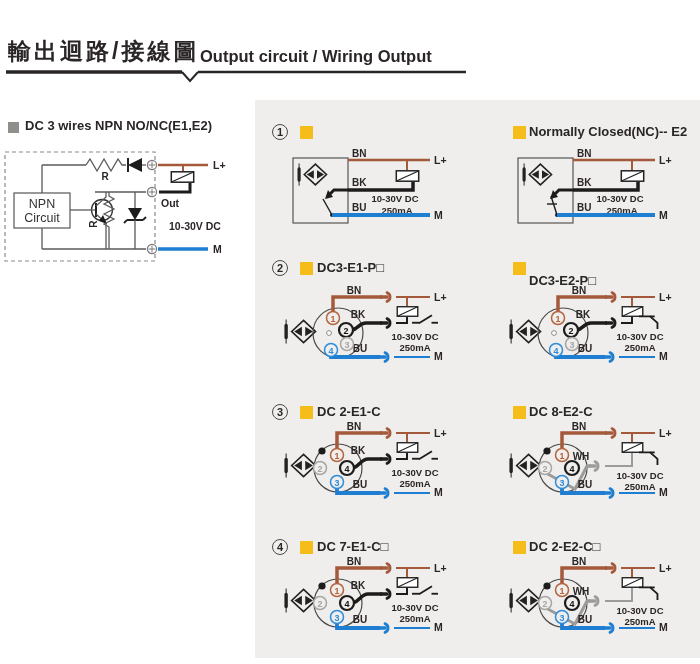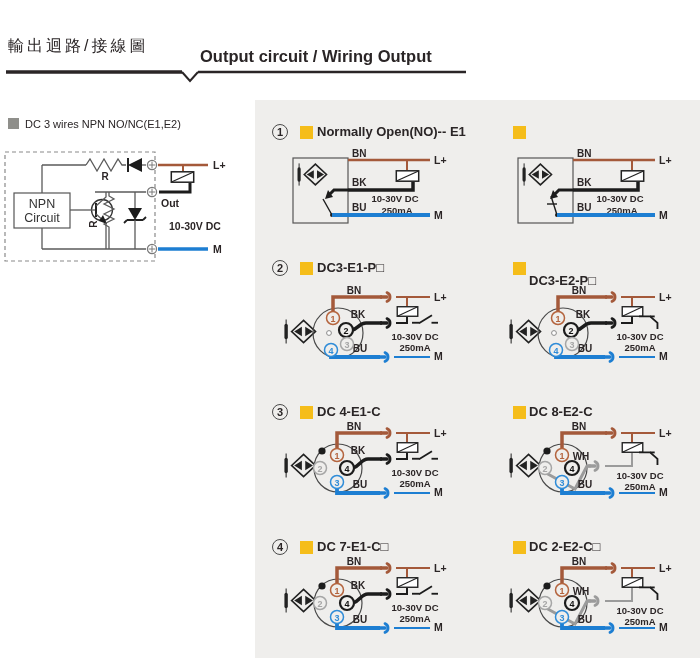--- a/index.html
+++ b/index.html
@@ -2,24 +2,24 @@
 <html><head>
 <meta charset="utf-8">
 <style>
   html,body{margin:0;padding:0;}
   body{
     width:700px;height:664px;position:relative;background:#ffffff;
     font-family:"Liberation Sans",sans-serif;color:#2b2526;overflow:hidden;
   }
   .abs{position:absolute;}
   
-  .title-zh{font-size:16px;font-weight:normal;letter-spacing:3px;color:#2a2526;}
+  .title-zh{font-size:23px;font-weight:bold;letter-spacing:3px;color:#2a2526;}
   .title-en{font-size:16.5px;font-weight:bold;color:#2a2526;}
   
-  .sec-head{font-size:11px;font-weight:normal;color:#2a2526;display:flex;align-items:flex-start;gap:6px;}
+  .sec-head{font-size:13px;font-weight:bold;color:#2a2526;display:flex;align-items:flex-end;gap:6px;}
   .gsq{width:11px;height:11px;background:#8f8f8b;display:inline-block;flex:0 0 auto;}
   
   .panel{left:255px;top:100px;width:445px;height:558px;background:#efeeec;}
   .numc{
     width:16px;height:16px;border:1.4px solid #4a4a4a;border-radius:50%;
     font-size:11px;font-weight:bold;color:#2a2526;display:flex;align-items:center;justify-content:center;
     background:transparent;box-sizing:border-box;
   }
   .ysq{width:13px;height:13px;background:#f5bd1a;display:inline-block;}
   .ptitle{font-size:13px;font-weight:bold;color:#2a2526;white-space:nowrap;}
@@ -151,22 +151,22 @@
   <use href="#sym-term" x="144" y="103" width="12" height="12"></use>
   <path class="wbu w35" d="M156 109 H206"></path>
   <text x="211" y="113" class="lab2">M</text>
   <text x="167" y="90" class="supL">10-30V DC</text>
 </svg>
 
 <div class="abs panel">
 
   <div class="abs numc" style="left:17px;top:24px">1</div>
   <span class="abs ysq" style="left:45px;top:26px"></span>
-  <span class="abs ptitle" style="left:62px;top:24px">Normally Open(NO)-- E1</span>
   <span class="abs ysq" style="left:258px;top:26px"></span>
+  <span class="abs ptitle" style="left:274px;top:24px">Normally Closed(NC)-- E2</span>
 
   <svg class="abs" style="left:15px;top:47px" width="200" height="82" viewBox="0 0 200 82">
     <rect x="23" y="11" width="55" height="65" class="boxline"></rect>
     <use href="#sym-sensor" x="27" y="14" width="32" height="27"></use>
     <path class="wbn w25" d="M78 13 H160"></path>
     <text x="82" y="10" class="lab">BN</text>
     <text x="164" y="17" class="lab2">L+</text>
     <path class="wbn w2" d="M137 13 V23"></path>
     <use href="#sym-load" x="125" y="23" width="25" height="12"></use>
     <path class="wbk w35" d="M143 35 V43 H78"></path>
@@ -275,21 +275,21 @@
       <circle cx="59" cy="48" r="2.4" fill="#ffffff" stroke="#8a8a8a" stroke-width="1"></circle>
       <circle cx="77" cy="59" r="6.5" class="pinc pin-gy"></circle>
         <text x="77" y="62.5" class="pt pt-gy">3</text>
       <circle cx="61" cy="65" r="6.5" class="pinc pin-bu"></circle>
         <text x="61" y="68.5" class="pt pt-bu">4</text>
     </g>
   </svg>
 
   <div class="abs numc" style="left:17px;top:304px">3</div>
   <span class="abs ysq" style="left:45px;top:306px"></span>
-  <span class="abs ptitle" style="left:62px;top:304px">DC 4-E1-C</span>
+  <span class="abs ptitle" style="left:62px;top:304px">DC 2-E1-C</span>
   <span class="abs ysq" style="left:258px;top:306px"></span>
   <span class="abs ptitle" style="left:274px;top:304px">DC 8-E2-C</span>
 
   <svg class="abs" style="left:15px;top:321px" width="200" height="82" viewBox="0 0 200 82">
     <use href="#sym-sensor" x="14" y="30" width="34" height="29"></use>
     <circle cx="68" cy="47" r="24" class="connc"></circle>
     <circle cx="52" cy="30" r="3.6" class="blk"></circle>
     <path class="wbn w35" d="M67 28 V12 H112"></path>
     <use href="#sym-plug" x="110" y="5" width="16" height="14" class="pg-bn"></use>
     <path class="wbn w2" d="M126 12 H160"></path>

